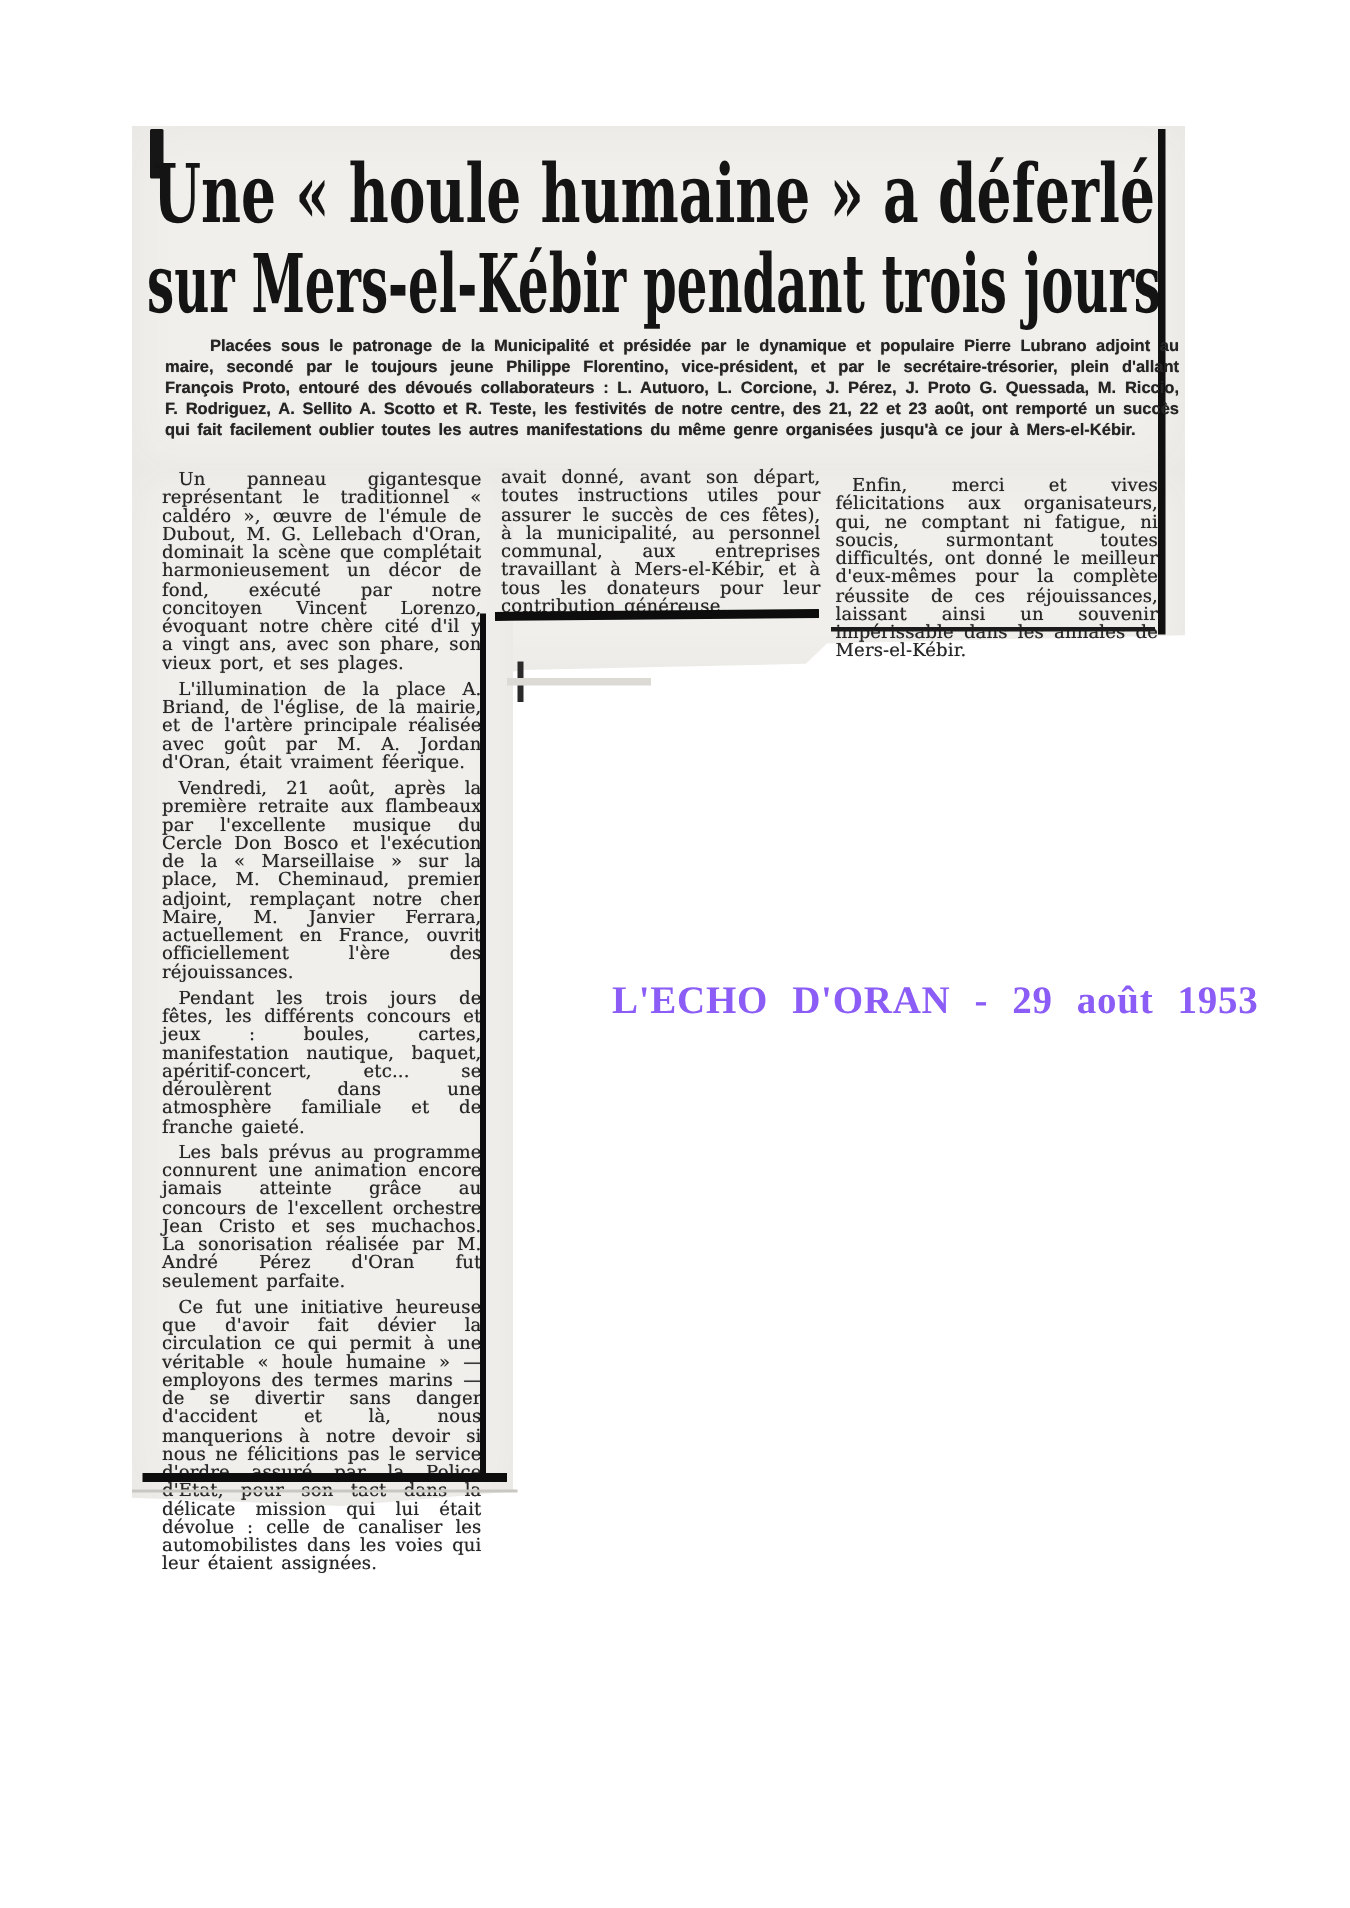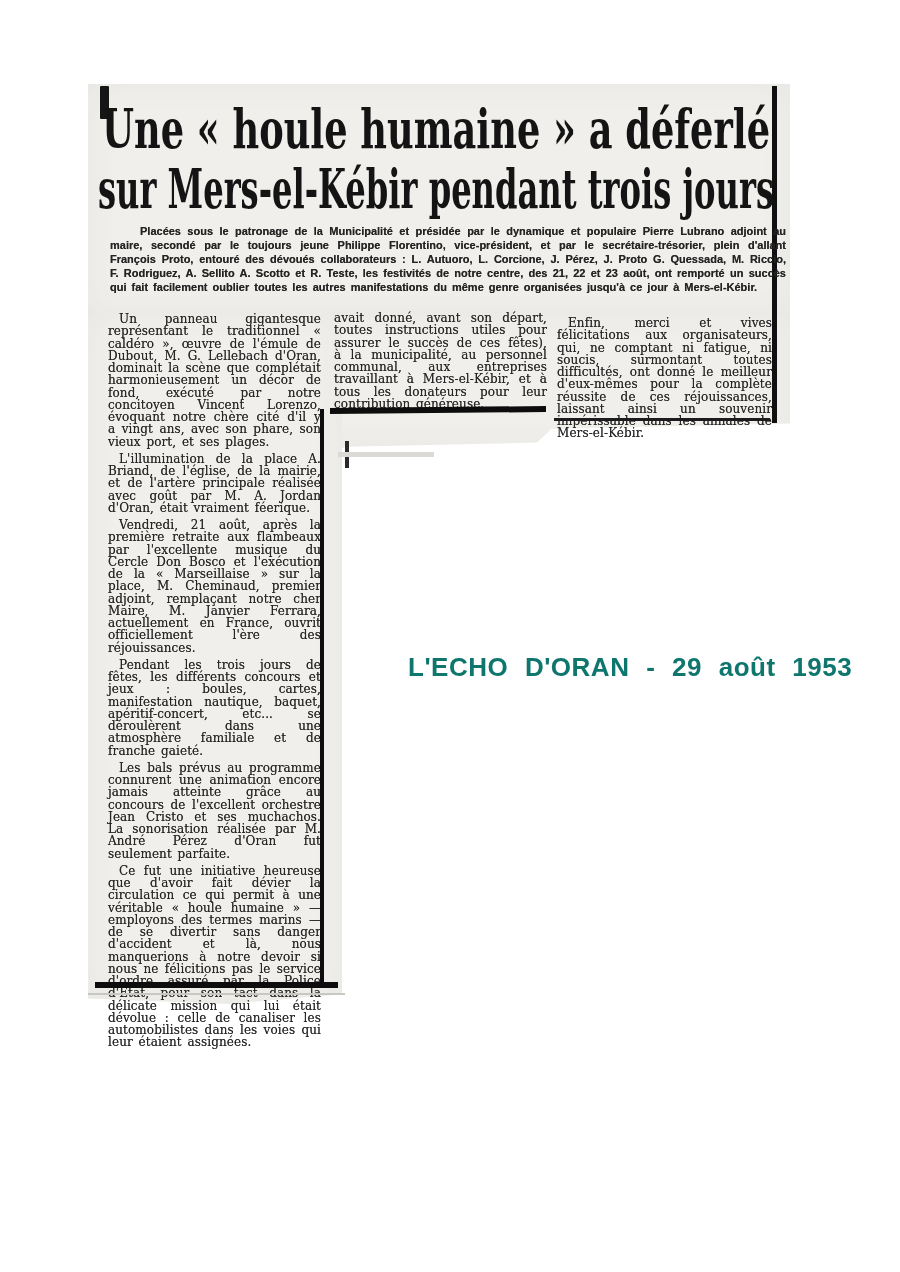--- a/index.html
+++ b/index.html
@@ -75,24 +75,24 @@
   }
   .col p{margin:0 0 5px 0;text-indent:11px;}
   .col p.noindent{text-indent:0;}
   .col1{left:108px;top:313px;width:213px;}
   .col2{left:334px;top:312px;width:213px;}
   .col3{left:557px;top:317px;width:215px;}
 
   
   .caption{
     position:absolute;left:408px;top:652px;
-    font-family:Liberation Sans, sans-serif;
+    font-family:Liberation Serif, serif;
     font-weight:bold;
     font-size:26px;
-    color:#0f766e;
+    color:#8b5cf6;
     letter-spacing:0.5px;
     word-spacing:9px;
     white-space:nowrap;
   }
 </style>
 </head>
 <body>
 
 <div class="page">
 

